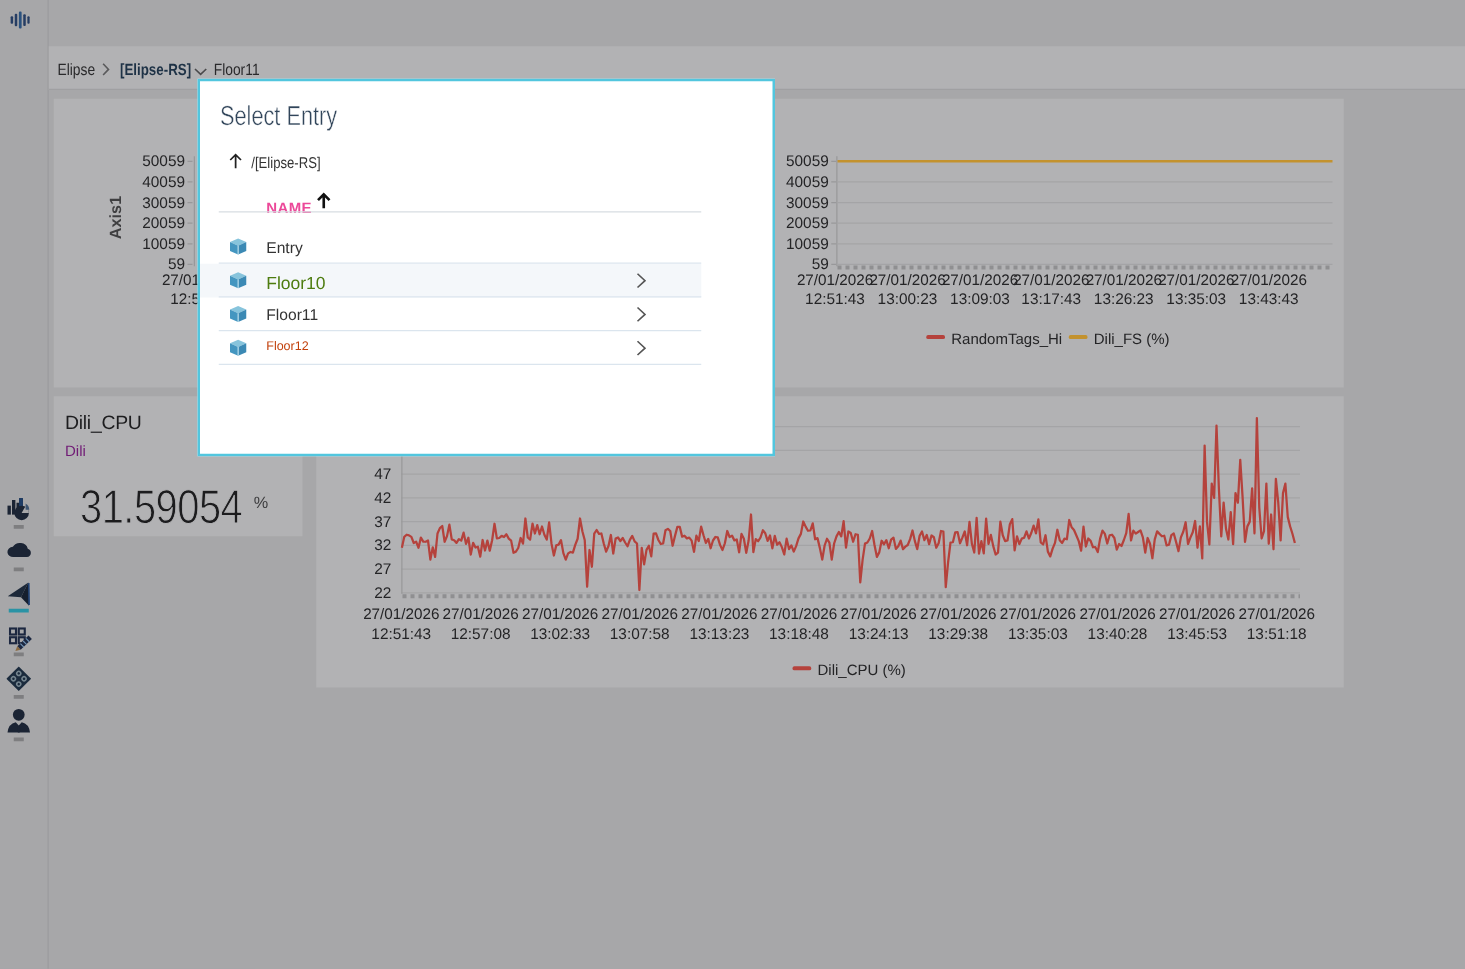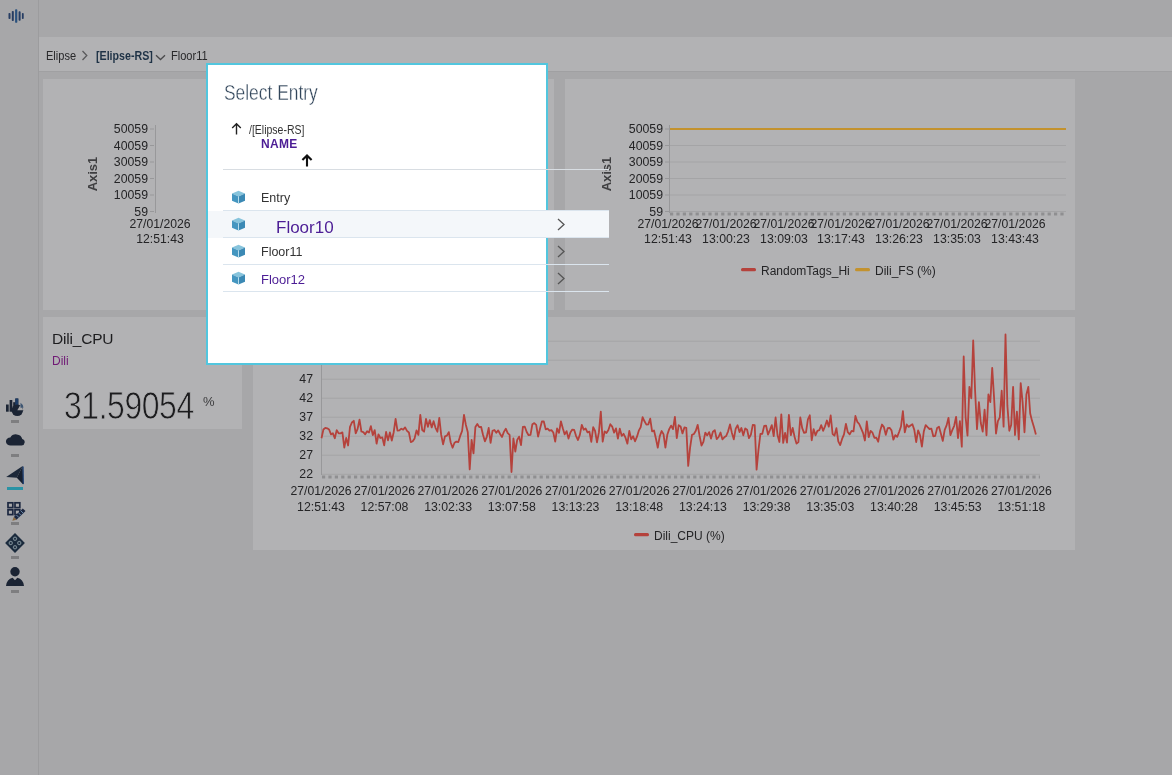--- a/index.html
+++ b/index.html
@@ -234,28 +234,28 @@
       <text x="766.6" y="511">13:29:38</text>
     <text x="830.3" y="511">13:35:03</text>
       <text x="894" y="511">13:40:28</text>
     <text x="957.7" y="511">13:45:53</text>
       <text x="1021.4" y="511">13:51:18</text>
   </g>
   <rect x="634" y="533" width="15" height="3.2" rx="1.5" fill="#b5423c"></rect>
   <text x="654" y="540" font-size="12" fill="#242426">Dili_CPU (%)</text>
 </svg>
 
-<div class="abs" style="left:158px;top:63px;width:342px;height:302px;background:#fff;
-     border:2px solid #52c6de;box-sizing:border-box;margin-left:48px;">
+<div class="abs" style="left:158px;top:63px;width:462px;height:302px;background:#fff;
+     border:2px solid #52c6de;box-sizing:border-box;">
   <div class="abs" style="left:16px;top:15px;font-size:22px;color:#31455a;-webkit-text-stroke:0.4px #ffffff;transform:scaleX(0.79);transform-origin:left top;">Select Entry</div>
   <svg class="abs" style="left:22px;top:57px;" width="13" height="14" viewBox="0 0 13 14">
     <path d="M6.5 12.5 V2 M2.2 6 L6.5 1.7 L10.8 6" fill="none" stroke="#222" stroke-width="1.4"></path>
   </svg>
   <div class="abs" style="left:41px;top:58px;font-size:12.5px;color:#333;transform:scaleX(0.84);transform-origin:left top;">/[Elipse-RS]</div>
-  <div class="abs" style="left:53px;top:72px;font-size:12px;font-weight:bold;color:#4c1d95;letter-spacing:0.3px;">NAME</div>
+  <div class="abs" style="left:53px;top:94px;font-size:12px;font-weight:bold;color:#ec4899;letter-spacing:0.3px;">NAME</div>
   <svg class="abs" style="left:92px;top:88px;" width="14" height="15" viewBox="0 0 14 15">
     <path d="M7 13.5 V3 M2.4 7.1 L7 2.5 L11.6 7.1" fill="none" stroke="#111" stroke-width="2.1"></path>
   </svg>
   <div class="abs" style="left:15px;top:104px;width:386px;height:1px;background:#d8dde2;"></div>
 
   <div class="abs" style="left:0;top:145.5px;width:401px;height:27px;background:#f4f7fa;"></div>
   <div class="abs" style="left:15px;top:145px;width:386px;height:1px;background:#dbe5ee;"></div>
   <div class="abs" style="left:15px;top:172px;width:386px;height:1px;background:#dbe5ee;"></div>
   <div class="abs" style="left:15px;top:199px;width:386px;height:1px;background:#dbe5ee;"></div>
   <div class="abs" style="left:15px;top:226px;width:386px;height:1px;background:#dbe5ee;"></div>
@@ -267,21 +267,21 @@
     <line x1="7.5" y1="6.5" x2="7.5" y2="13.6" stroke="#bfe2ef" stroke-width="0.9"></line>
   </svg>
   <div class="abs" style="left:53px;top:125.5px;font-size:12.5px;color:#333;">Entry</div>
 
   <svg class="abs" style="left:23px;top:152px;" width="15" height="14" viewBox="0 0 15 14">
     <polygon points="1,3.6 7.5,0.7 14,3.6 7.5,6.5" fill="#87c4dc"></polygon>
     <polygon points="1,3.6 7.5,6.5 7.5,13.6 1,10.7" fill="#4496c0"></polygon>
     <polygon points="14,3.6 7.5,6.5 7.5,13.6 14,10.7" fill="#3b89b4"></polygon>
     <line x1="7.5" y1="6.5" x2="7.5" y2="13.6" stroke="#bfe2ef" stroke-width="0.9"></line>
   </svg>
-  <div class="abs" style="left:68px;top:152.5px;font-size:17px;color:#4c1d95;">Floor10</div>
+  <div class="abs" style="left:53px;top:152.5px;font-size:14px;color:#4d7c0f;">Floor10</div>
   <svg class="abs" style="left:348px;top:153px;" width="10" height="13" viewBox="0 0 10 13">
     <path d="M2 1 L8 6.5 L2 12" fill="none" stroke="#555" stroke-width="1.3"></path>
   </svg>
 
   <svg class="abs" style="left:23px;top:179px;" width="15" height="14" viewBox="0 0 15 14">
     <polygon points="1,3.6 7.5,0.7 14,3.6 7.5,6.5" fill="#87c4dc"></polygon>
     <polygon points="1,3.6 7.5,6.5 7.5,13.6 1,10.7" fill="#4496c0"></polygon>
     <polygon points="14,3.6 7.5,6.5 7.5,13.6 14,10.7" fill="#3b89b4"></polygon>
     <line x1="7.5" y1="6.5" x2="7.5" y2="13.6" stroke="#bfe2ef" stroke-width="0.9"></line>
   </svg>
@@ -289,17 +289,17 @@
   <svg class="abs" style="left:348px;top:180px;" width="10" height="13" viewBox="0 0 10 13">
     <path d="M2 1 L8 6.5 L2 12" fill="none" stroke="#555" stroke-width="1.3"></path>
   </svg>
 
   <svg class="abs" style="left:23px;top:206px;" width="15" height="14" viewBox="0 0 15 14">
     <polygon points="1,3.6 7.5,0.7 14,3.6 7.5,6.5" fill="#87c4dc"></polygon>
     <polygon points="1,3.6 7.5,6.5 7.5,13.6 1,10.7" fill="#4496c0"></polygon>
     <polygon points="14,3.6 7.5,6.5 7.5,13.6 14,10.7" fill="#3b89b4"></polygon>
     <line x1="7.5" y1="6.5" x2="7.5" y2="13.6" stroke="#bfe2ef" stroke-width="0.9"></line>
   </svg>
-  <div class="abs" style="left:53px;top:206.5px;font-size:13px;color:#4c1d95;">Floor12</div>
+  <div class="abs" style="left:53px;top:206.5px;font-size:10px;color:#c2410c;">Floor12</div>
   <svg class="abs" style="left:348px;top:207px;" width="10" height="13" viewBox="0 0 10 13">
     <path d="M2 1 L8 6.5 L2 12" fill="none" stroke="#555" stroke-width="1.3"></path>
   </svg>
 </div>
 
 </body></html>

